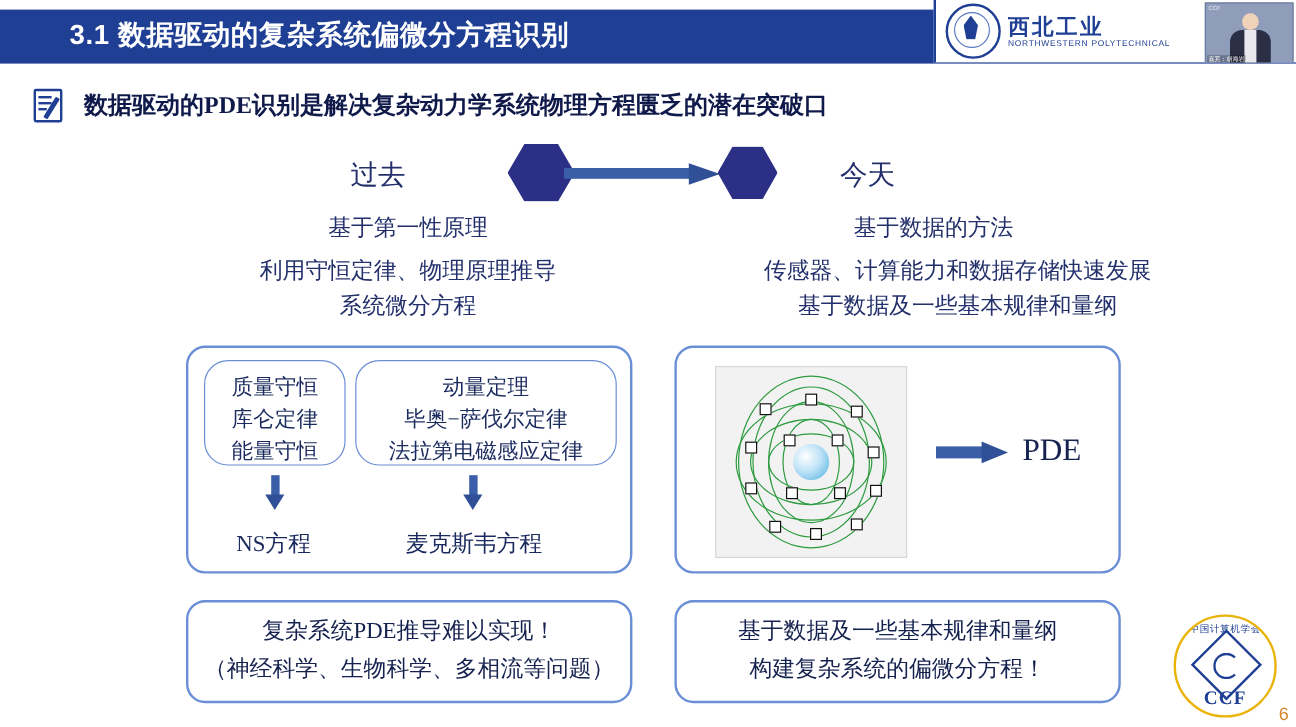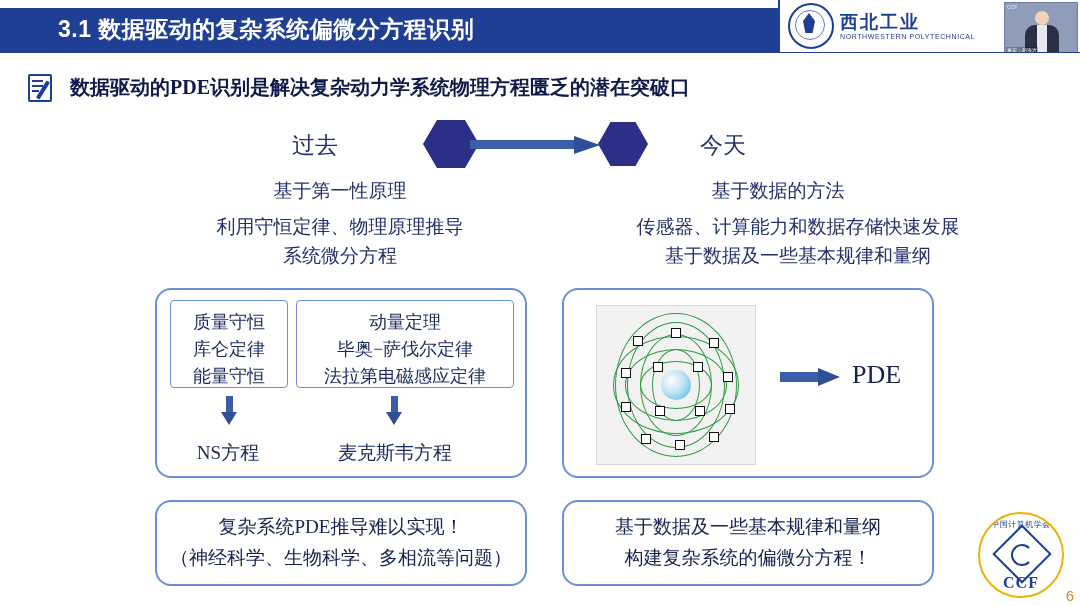--- a/index.html
+++ b/index.html
@@ -271,21 +271,21 @@
     border-radius: 16px;
     background: #ffffff;
     box-sizing: border-box;
   }
   .left-main-box { left: 155px; top: 288px; width: 372px; height: 190px; }
   .right-main-box { left: 562px; top: 288px; width: 372px; height: 190px; }
 
   .inner-box {
     position: absolute;
     border: 1.5px solid #6b8fd6;
-    border-radius: 4px;
+    border-radius: 20px;
     background: #ffffff;
     box-sizing: border-box;
     text-align: center;
     color: #1a2a5e;
     font-size: 18px;
     line-height: 1.5;
     padding-top: 8px;
   }
   .law-box-1 { left: 170px; top: 300px; width: 118px; height: 88px; }
   .law-box-2 { left: 296px; top: 300px; width: 218px; height: 88px; }

